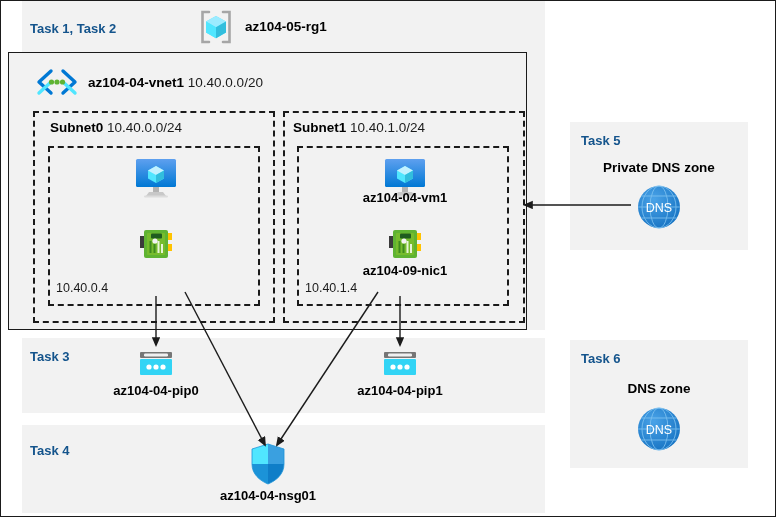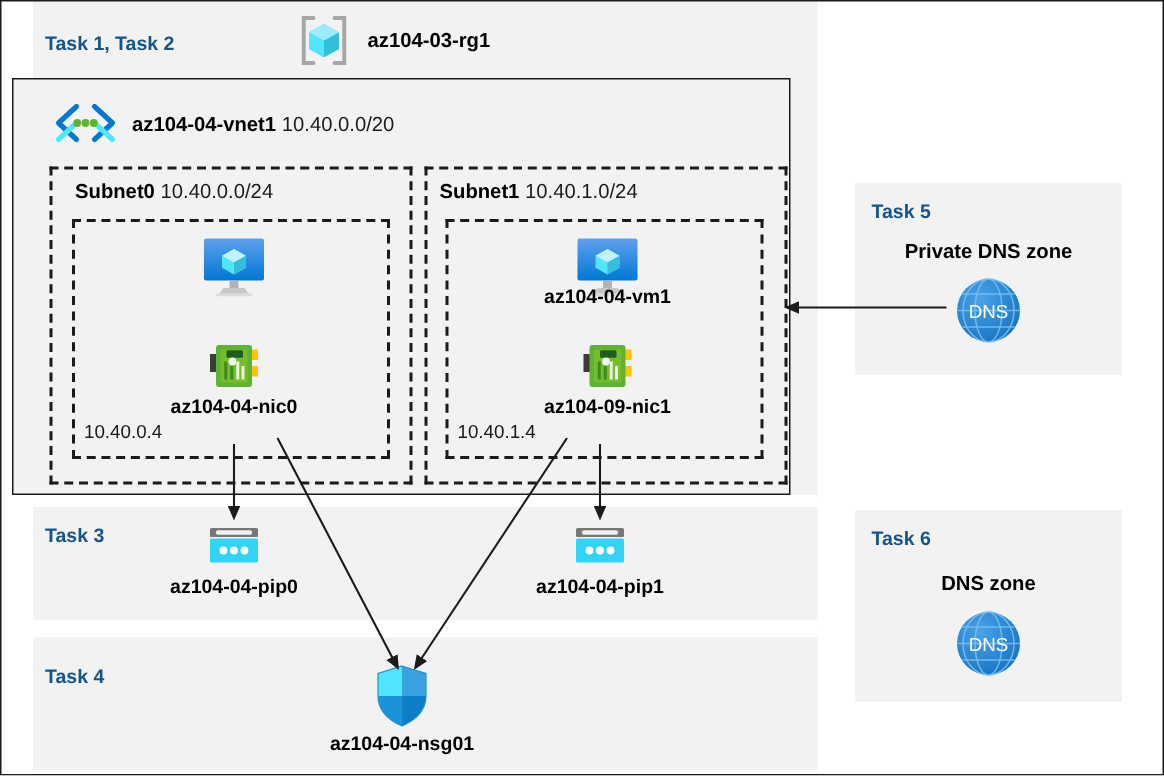--- a/index.html
+++ b/index.html
@@ -133,21 +133,21 @@
       <path d="M26 4 L32.5 4 L32.5 34 L26 34" fill="none" stroke="#a6a6a6" stroke-width="2.6" stroke-linecap="round"></path>
 
       <polygon points="19,8 29,13.6 29,24.6 19,30.2 9,24.6 9,13.6" fill="#50e6ff"></polygon>
       <polygon points="19,8 29,13.6 19,19.2 9,13.6" fill="#9cebff"></polygon>
       <polygon points="19,19.2 29,13.6 29,24.6 19,30.2" fill="#32bedd"></polygon>
       <polygon points="19,19.2 9,13.6 9,24.6 19,30.2" fill="#50e6ff"></polygon>
     </svg>
   </div>
 
   <div class="abs res-title" style="left:245px; top:19px;">
-    <b>az104-03-rg1</b>
+    <b>az104-05-rg1</b>
   </div>
 
   <div class="abs vnet-box"></div>
 
   <div class="abs" style="left:34px; top:68px; width:46px; height:28px;">
     <svg class="icon" width="46" height="28" viewBox="0 0 46 28">
       <path d="M17 3 L5 14 L17 25" fill="none" stroke="#0078d4" stroke-width="3.4" stroke-linecap="round" stroke-linejoin="round"></path>
       <path d="M17 14 L5 25" fill="none" stroke="#50e6ff" stroke-width="3.4" stroke-linecap="round"></path>
       <path d="M29 3 L41 14 L29 25" fill="none" stroke="#0078d4" stroke-width="3.4" stroke-linecap="round" stroke-linejoin="round"></path>
       <path d="M29 14 L41 25" fill="none" stroke="#50e6ff" stroke-width="3.4" stroke-linecap="round"></path>
@@ -194,21 +194,20 @@
       <rect x="6" y="3" width="24" height="28" rx="2" fill="#5fb332"></rect>
       <rect x="9" y="6" width="18" height="22" rx="1" fill="#76bc2d"></rect>
       <rect x="13" y="6.5" width="11" height="5" rx="1" fill="#1f5c1f"></rect>
       <rect x="11.5" y="14" width="2" height="12" fill="#3e8a1f"></rect>
       <rect x="15.5" y="17" width="2" height="9" fill="#3e8a1f"></rect>
       <rect x="19.5" y="14" width="2" height="12" fill="#e8f5d8"></rect>
       <rect x="23" y="17" width="2" height="9" fill="#e8f5d8"></rect>
       <circle cx="17" cy="14" r="2.6" fill="#f2f2f2"></circle>
     </svg>
   </div>
-  <div class="abs node-label" style="left:56px; top:263px; width:200px;">az104-04-nic0</div>
   <div class="abs node-sub" style="left:56px; top:281px; width:200px;">10.40.0.4</div>
 
   <div class="abs subnet-outer subnet1-outer"></div>
   <div class="abs subnet-inner subnet1-inner"></div>
 
   <div class="abs res-title" style="left:293px; top:120px;text-align:center;">
     <b>Subnet1</b><span>&nbsp;</span><span class="res-cidr">10.40.1.0/24</span>
   </div>
 
   <div class="abs" style="left:381px; top:157px; width:48px; height:42px;">

